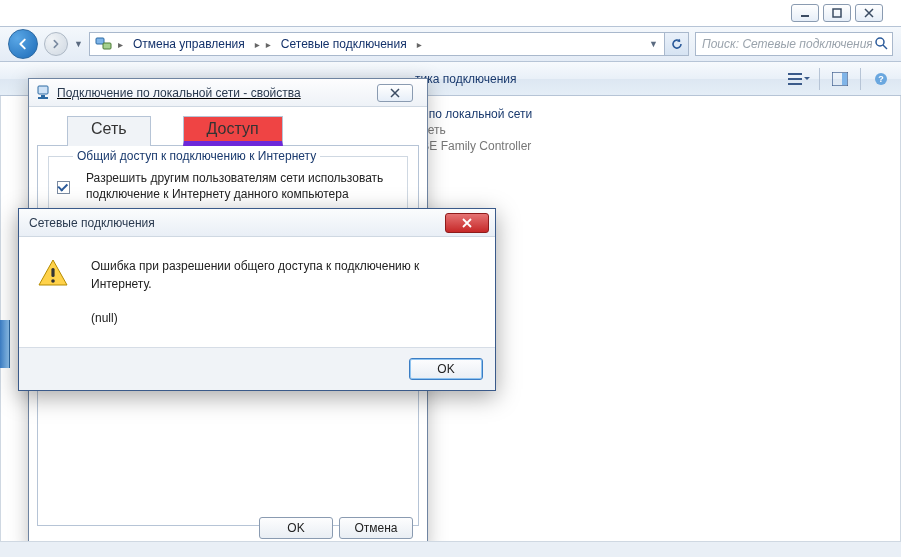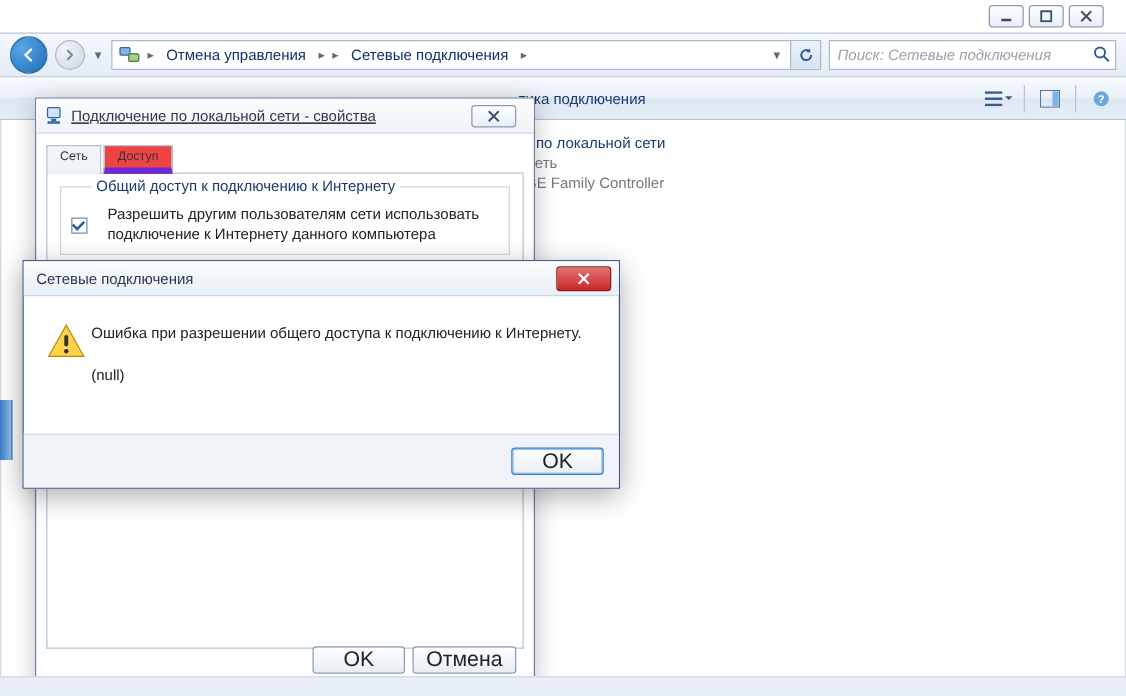--- a/index.html
+++ b/index.html
@@ -89,21 +89,21 @@
   }
   .bc-refresh {
     width: 24px; height: 22px;
     border-left: 1px solid #a9b8cc;
     background: linear-gradient(#eaf1fa,#d6e3f2);
     display:flex;align-items:center;justify-content:center;
     color: #2b5a9a;
   }
 
   .searchbox {
-    width: 230px; height: 24px;
+    width: 198px; height: 24px;
     border: 1px solid #a9b8cc;
     background: #fff;
     display: flex; align-items: center;
     padding: 0 4px;
     color: #888;
     font-style: italic;
     position: relative;
   }
   .searchbox input {
     border: none; outline: none;
@@ -207,26 +207,27 @@
 
   .tabs {
     display:flex;
     margin: 8px 8px 0 8px;
     border-bottom: 1px solid #b6c4d6;
   }
   .tab {
     border: 1px solid #b6c4d6;
     border-bottom: none;
     background: #f0f3f7;
-    padding: 3px 10px;
+    padding: 3px 23px;
     margin-right: 2px;
-    font-size: 10px;
+    font-size: 16px;
     color: #333;
     position: relative;
     top: 1px;
+    margin-left: 30px;
   }
   .tab.active {
     background: #ef4444;
     border-bottom: 5px solid #6d28d9;
   }
   .tabpanel {
     margin: 0 8px 8px 8px;
     border: 1px solid #b6c4d6;
     border-top: none;
     padding: 10px 10px;
@@ -273,21 +274,21 @@
     position:absolute;
     bottom: 10px; right: 14px;
     display:flex; gap:6px;
   }
   .btn {
     min-width: 74px; height: 22px;
     border: 1px solid #8a9bb1;
     border-radius: 3px;
     background: linear-gradient(#fdfdfe,#e9eef4);
     display:flex;align-items:center;justify-content:center;
-    font-size:17px;
+    font-size:12px;
     padding: 0 10px;
     color:#222;
   }
   .btn.default {
     border-color:#3b7dc4;
     box-shadow: 0 0 0 1px #8ec3f0 inset;
   }
 
   
   .msgbox {
@@ -312,21 +313,21 @@
     margin: 0 6px;
     background: linear-gradient(#e57373,#c62828);
     border: 1px solid #8e1b1b;
     border-radius: 3px;
     display:flex;align-items:center;justify-content:center;
     color:#fff;
   }
   .msgbox-body {
     display:flex;
     padding: 20px 18px 16px 18px;
-    gap: 4px;
+    gap: 22px;
     align-items:flex-start;
     min-height: 110px;
   }
   .warn-icon {
     width:32px;height:32px;
     flex-shrink:0;
   }
   .msgtext { line-height:1.5; color:#222; }
   .msgbox-footer {
     background: #f0f3f7;

